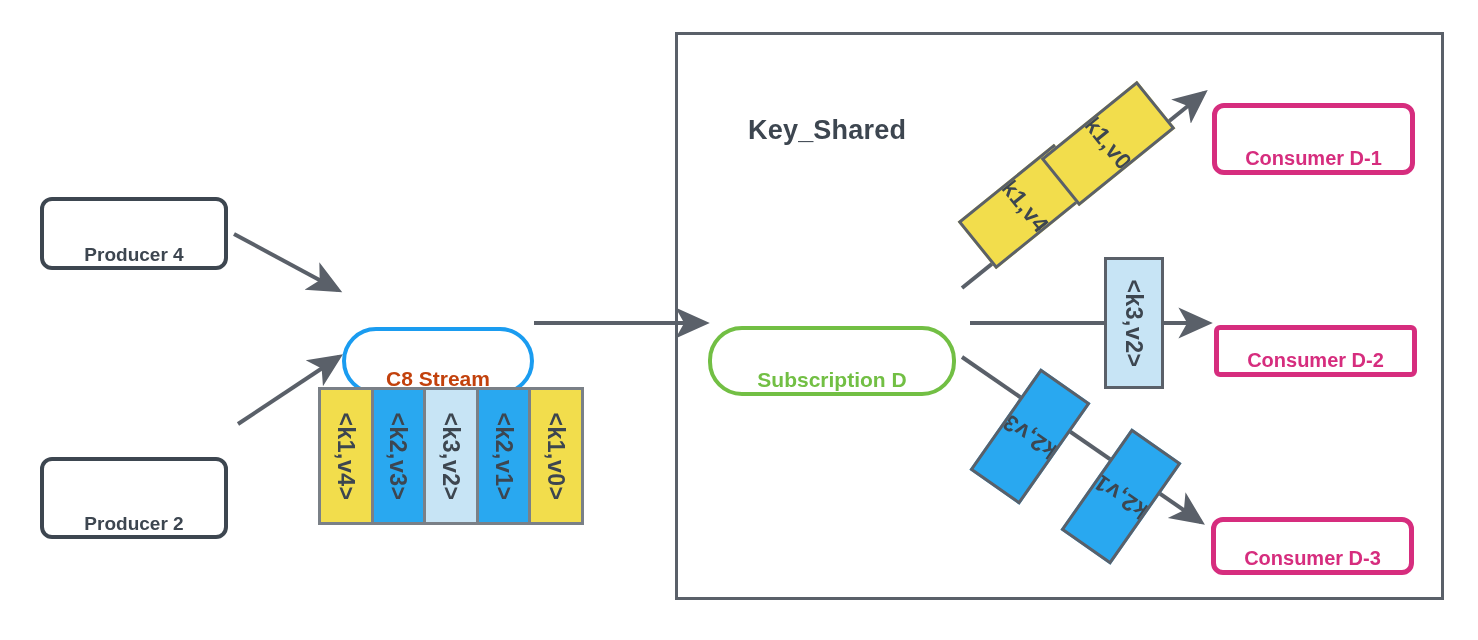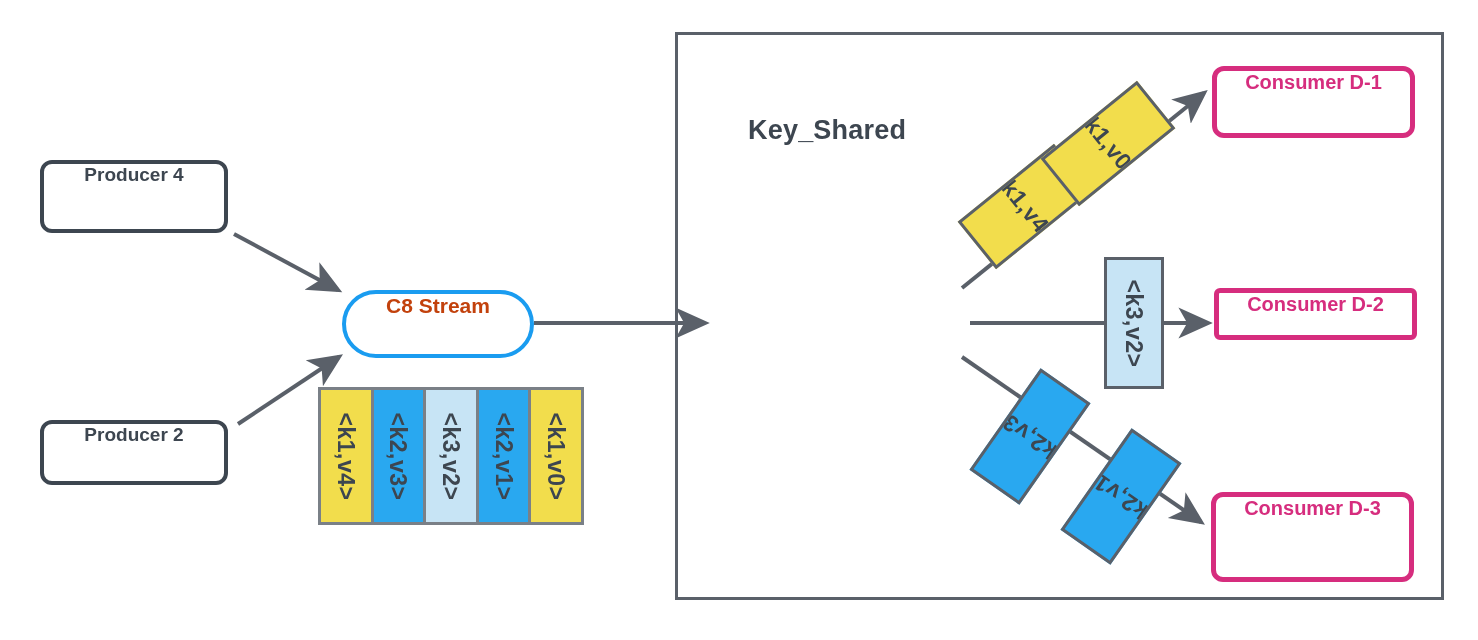--- a/index.html
+++ b/index.html
@@ -21,26 +21,27 @@
     top: 0;
     width: 1478px;
     height: 640px;
     overflow: visible;
   }
   
   .node {
     position: absolute;
     box-sizing: border-box;
     display: flex;
-    align-items: flex-start;
+    align-items: flex-end;
     justify-content: center;
     background: #ffffff;
     font-weight: bold;
     text-align: center;
     line-height: 1.15;
+    margin-top: 37px;
   }
   .producer {
     border: 4px solid #3D4650;
     border-radius: 12px;
     color: #3D4650;
     font-size: 19px;
   }
   .stream {
     border: 4px solid #1A9CF0;
     border-radius: 34px;
@@ -145,21 +146,21 @@
     <line x1="962" y1="357" x2="1201" y2="522" stroke="#5A6069" stroke-width="4" marker-end="url(#arrowhead)"></line>
   </svg>
 
   <div class="keyshared-box" style="left:675px; top:32px; width:769px; height:568px;"></div>
   <div class="keyshared-title" style="left:748px; top:115px;">Key_Shared</div>
 
   <div class="node producer" style="left:40px; top:160px; width:188px; height:73px;">
     <span>Producer 4</span>
   </div>
 
-  <div class="node producer" style="left:40px; top:420px; width:188px; height:65px;">
+  <div class="node producer" style="left:40px; top:420px; width:188px; height:82px;">
     <span>Producer 2</span>
   </div>
 
   <div class="node stream" style="left:342px; top:290px; width:192px; height:68px;">
     <span>C8 Stream</span>
   </div>
 
   <div class="queue" style="left:318px; top:387px; width:266px; height:138px;">
     <div class="queue-cell" style="background: rgb(242, 221, 76);">
       <span class="vtext">&lt;k1,v4&gt;</span>
@@ -171,20 +172,23 @@
       <span class="vtext">&lt;k3,v2&gt;</span>
     </div>
     <div class="queue-cell" style="background: rgb(41, 168, 240);">
       <span class="vtext">&lt;k2,v1&gt;</span>
     </div>
     <div class="queue-cell" style="background: rgb(242, 221, 76);">
       <span class="vtext">&lt;k1,v0&gt;</span>
     </div>
   </div>
 
+  <div class="node subscription" style="left:708px; top:289px; width:248px; height:70px;">
+    <span>Subscription D</span>
+  </div>
 
   <div class="tile diag" style="left:963px; top:176px; width:124px; height:61px; transform:rotate(-39deg); background:#F2DD4C;">
     <span class="tiletext">&lt;k1,v4&gt;</span>
   </div>
 
   <div class="tile diag" style="left:1046px; top:113px; width:124px; height:61px; transform:rotate(-39deg); background:#F2DD4C;">
     <span class="tiletext">&lt;k1,v0&gt;</span>
   </div>
 
   <div class="tile upright" style="left:1104px; top:257px; width:60px; height:132px; background:#C7E4F5;">
@@ -200,17 +204,17 @@
   </div>
 
   <div class="node consumer" style="left:1212px; top:66px; width:203px; height:72px;">
     <span>Consumer D-1</span>
   </div>
 
   <div class="node consumer" style="left:1214px; top:288px; width:203px; height:52px;border-radius:6px;">
     <span>Consumer D-2</span>
   </div>
 
-  <div class="node consumer" style="left:1211px; top:492px; width:203px; height:90px;">
+  <div class="node consumer" style="left:1211px; top:480px; width:203px; height:58px;">
     <span>Consumer D-3</span>
   </div>
 
 </div>
 
 </body></html>

